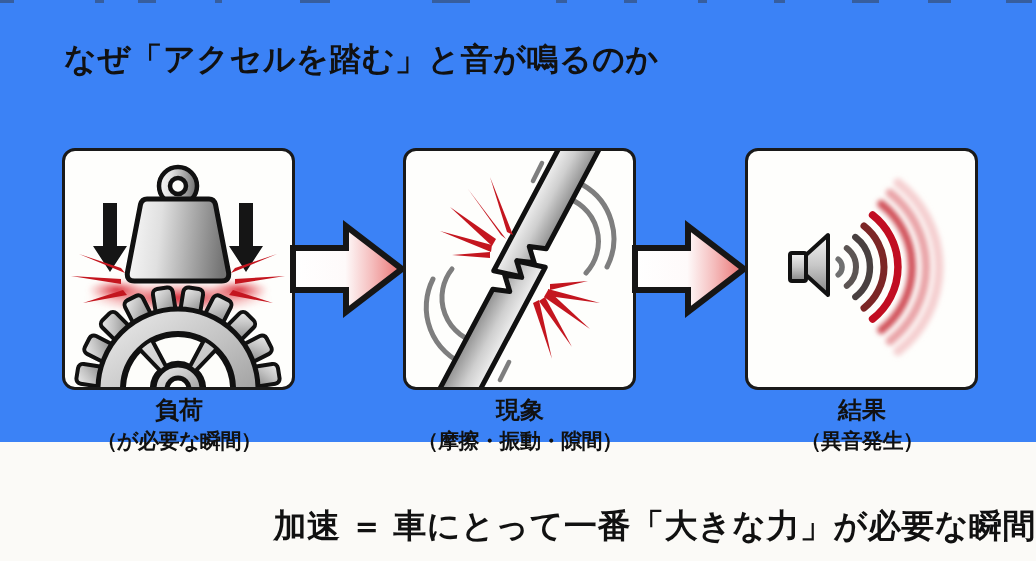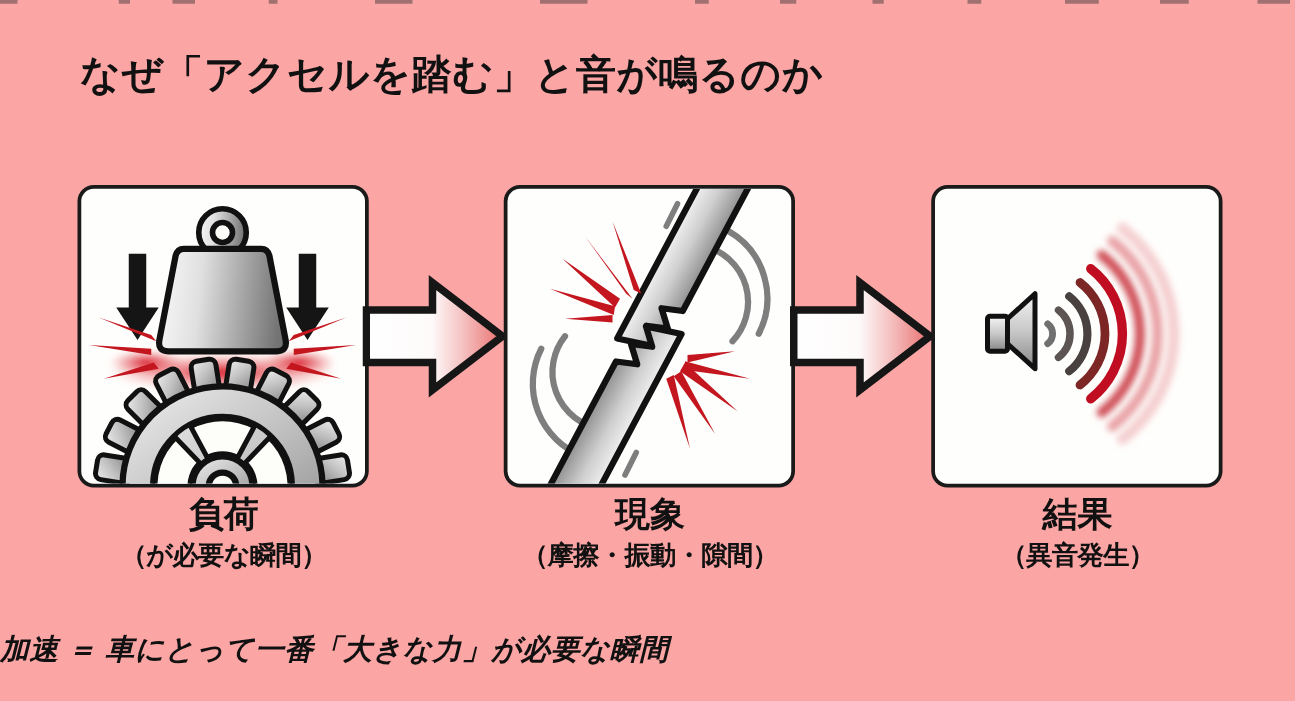--- a/index.html
+++ b/index.html
@@ -3,21 +3,21 @@
 <meta charset="utf-8">
 <style>
   html,body{margin:0;padding:0;}
   body{
     width:1036px;height:561px;
     background:#fbfaf7;
     font-family:"Liberation Sans","DejaVu Sans",sans-serif;
     color:#111;
     overflow:hidden;
   }
-  .canvas{position:relative;width:1036px;height:561px;background:#fca5a5;}
+  .canvas{position:relative;width:1036px;height:442px;background:#3b82f6;}
   .crop-mark{position:absolute;top:0;height:3px;background:#333;opacity:.45;}
   .title{
     position:absolute;left:64px;top:38px;margin:0;
     font-size:32px;font-weight:900;letter-spacing:.5px;color:#111;
   }
   .step-box{
     position:absolute;top:148px;width:233px;height:242px;
     box-sizing:border-box;border:3px solid #1a1a1a;border-radius:13px;
     background:#fefefc;overflow:hidden;
   }
@@ -25,25 +25,25 @@
   .box1{left:62px;}
   .box2{left:403px;}
   .box3{left:745px;}
   .flow-arrow{position:absolute;top:217px;width:116px;height:104px;}
   .a1{left:290px;}
   .a2{left:632px;}
   .step-label{position:absolute;top:396px;width:330px;text-align:center;}
   .l1{left:14px;}
   .l2{left:355px;}
   .l3{left:697px;}
-  .step-heading{font-size:28px;font-weight:900;line-height:1.15;}
+  .step-heading{font-size:24px;font-weight:900;line-height:1.15;}
   .step-sub{font-size:21px;font-weight:700;line-height:1.3;margin-top:3px;letter-spacing:-.5px;}
   .footer{
-    position:absolute;left:0;top:504px;width:1036px;text-align:left;
-    font-size:23px;font-weight:900;letter-spacing:.5px;font-style:italic;
+    position:absolute;left:0;top:504px;width:1036px;text-align:right;
+    font-size:33px;font-weight:900;letter-spacing:.5px;
   }
 </style>
 </head>
 <body>
 
 <div class="canvas">
 
   <div class="crop-mark" style="left:0;width:14px"></div>
   <div class="crop-mark" style="left:95px;width:9px"></div>
   <div class="crop-mark" style="left:138px;width:18px"></div>

